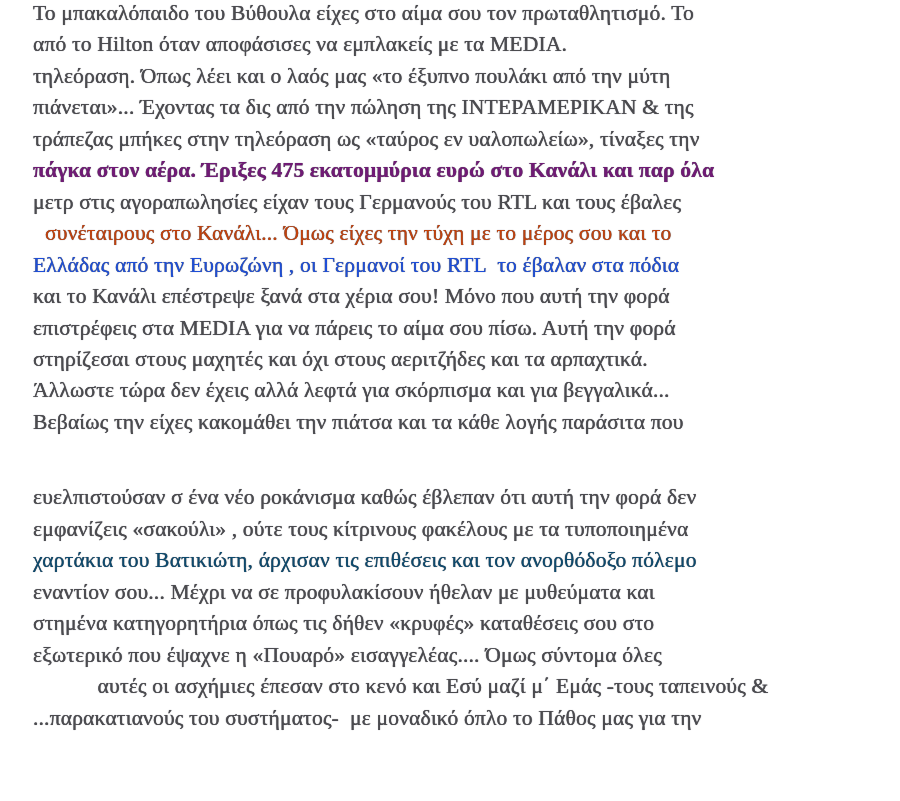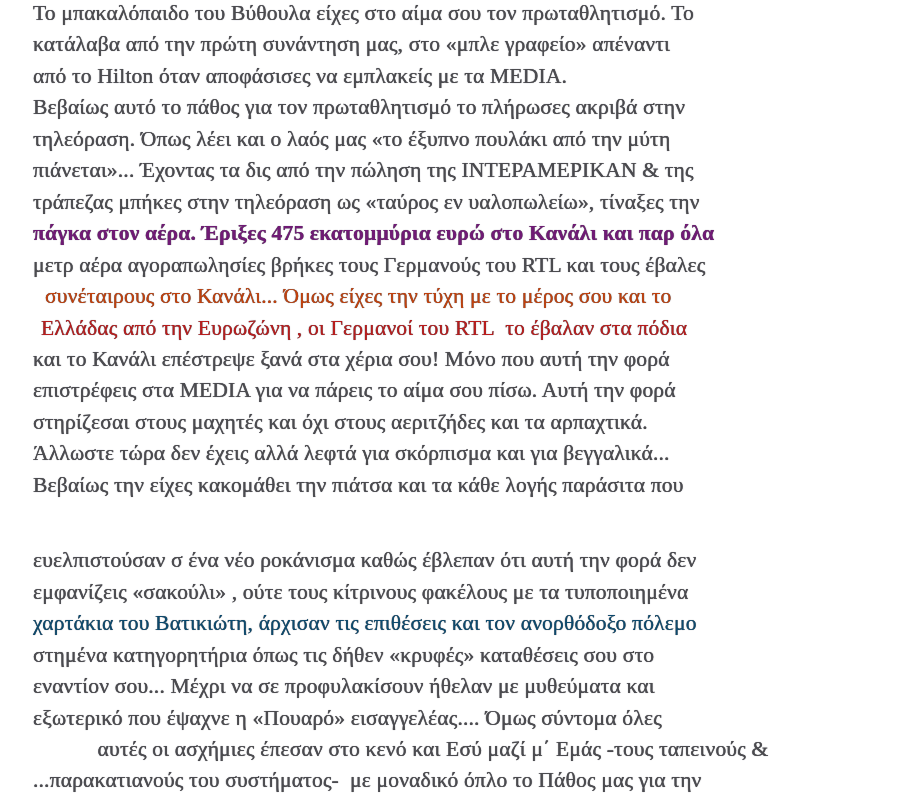--- a/index.html
+++ b/index.html
@@ -40,38 +40,36 @@
       -0.35px 0 0.7px rgba(110,110,116,0.45),
       0 0.35px 0.8px rgba(120,120,126,0.32);
   }
 </style>
 </head>
 <body>
 
 <div id="page" style="background: rgb(255, 255, 255);">
   <div id="text-block">
     <div class="doc-line" style="color: rgb(75, 75, 79);">Το μπακαλόπαιδο του Βύθουλα είχες στο αίμα σου τον πρωταθλητισμό. Το</div>
-    <div class="doc-line" style="color: rgb(75, 75, 79);">κατάλαβα από την πρώτη συνάντηση μας, στο «μπλε γραφείο» απέναντι</div>
     <div class="doc-line" style="color: rgb(75, 75, 79);">από το Hilton όταν αποφάσισες να εμπλακείς με τα MEDIA.</div>
-    <div class="doc-line" style="color: rgb(75, 75, 79);">Βεβαίως αυτό το πάθος για τον πρωταθλητισμό το πλήρωσες ακριβά στην</div>
     <div class="doc-line" style="color: rgb(75, 75, 79);">τηλεόραση. Όπως λέει και ο λαός μας «το έξυπνο πουλάκι από την μύτη</div>
     <div class="doc-line" style="color: rgb(75, 75, 79);">πιάνεται»... Έχοντας τα δις από την πώληση της ΙΝΤΕΡΑΜΕΡΙΚΑΝ &amp; της</div>
     <div class="doc-line" style="color: rgb(75, 75, 79);">τράπεζας μπήκες στην τηλεόραση ως «ταύρος εν υαλοπωλείω», τίναξες την</div>
     <div class="doc-line" style="color: #701a75; font-weight: bold;">πάγκα στον αέρα. Έριξες 475 εκατομμύρια ευρώ στο Κανάλι και παρ όλα</div>
-    <div class="doc-line" style="color: rgb(75, 75, 79);">μετρ αέρα αγοραπωλησίες βρήκες τους Γερμανούς του RTL και τους έβαλες</div>
+    <div class="doc-line" style="color: rgb(75, 75, 79);">μετρ στις αγοραπωλησίες είχαν τους Γερμανούς του RTL και τους έβαλες</div>
     <div class="doc-line" style="color: #c2410c; margin-left: 12px;">συνέταιρους στο Κανάλι... Όμως είχες την τύχη με το μέρος σου και το</div>
-    <div class="doc-line" style="color: #b91c1c; margin-left: 8px;">Ελλάδας από την Ευρωζώνη , οι Γερμανοί του RTL  το έβαλαν στα πόδια</div>
+    <div class="doc-line" style="color: #1d4ed8;">Ελλάδας από την Ευρωζώνη , οι Γερμανοί του RTL  το έβαλαν στα πόδια</div>
     <div class="doc-line" style="color: rgb(75, 75, 79);">και το Κανάλι επέστρεψε ξανά στα χέρια σου! Μόνο που αυτή την φορά</div>
     <div class="doc-line" style="color: rgb(75, 75, 79);">επιστρέφεις στα MEDIA για να πάρεις το αίμα σου πίσω. Αυτή την φορά</div>
     <div class="doc-line" style="color: rgb(75, 75, 79);">στηρίζεσαι στους μαχητές και όχι στους αεριτζήδες και τα αρπαχτικά.</div>
     <div class="doc-line" style="color: rgb(75, 75, 79);">Άλλωστε τώρα δεν έχεις αλλά λεφτά για σκόρπισμα και για βεγγαλικά...</div>
     <div class="doc-line" style="color: rgb(75, 75, 79);">Βεβαίως την είχες κακομάθει την πιάτσα και τα κάθε λογής παράσιτα που</div>
     <div class="doc-line" style="color: rgb(75, 75, 79); margin-top: 44px;">ευελπιστούσαν σ ένα νέο ροκάνισμα καθώς έβλεπαν ότι αυτή την φορά δεν</div>
     <div class="doc-line" style="color: rgb(75, 75, 79);">εμφανίζεις «σακούλι» , ούτε τους κίτρινους φακέλους με τα τυποποιημένα</div>
     <div class="doc-line" style="color: #0c4a6e;">χαρτάκια του Βατικιώτη, άρχισαν τις επιθέσεις και τον ανορθόδοξο πόλεμο</div>
+    <div class="doc-line" style="color: rgb(75, 75, 79);">εναντίον σου... Μέχρι να σε προφυλακίσουν ήθελαν με μυθεύματα και</div>
     <div class="doc-line" style="color: rgb(75, 75, 79);">στημένα κατηγορητήρια όπως τις δήθεν «κρυφές» καταθέσεις σου στο</div>
-    <div class="doc-line" style="color: rgb(75, 75, 79);">εναντίον σου... Μέχρι να σε προφυλακίσουν ήθελαν με μυθεύματα και</div>
     <div class="doc-line" style="color: rgb(75, 75, 79);">εξωτερικό που έψαχνε η «Πουαρό» εισαγγελέας.... Όμως σύντομα όλες</div>
     <div class="doc-line" style="color: rgb(75, 75, 79); text-align: center;">αυτές οι ασχήμιες έπεσαν στο κενό και Εσύ μαζί μ΄ Εμάς -τους ταπεινούς &amp;</div>
     <div class="doc-line" style="color: rgb(75, 75, 79);">...παρακατιανούς του συστήματος-  με μοναδικό όπλο το Πάθος μας για την</div>
 
   </div>
 </div>
 
 </body></html>

